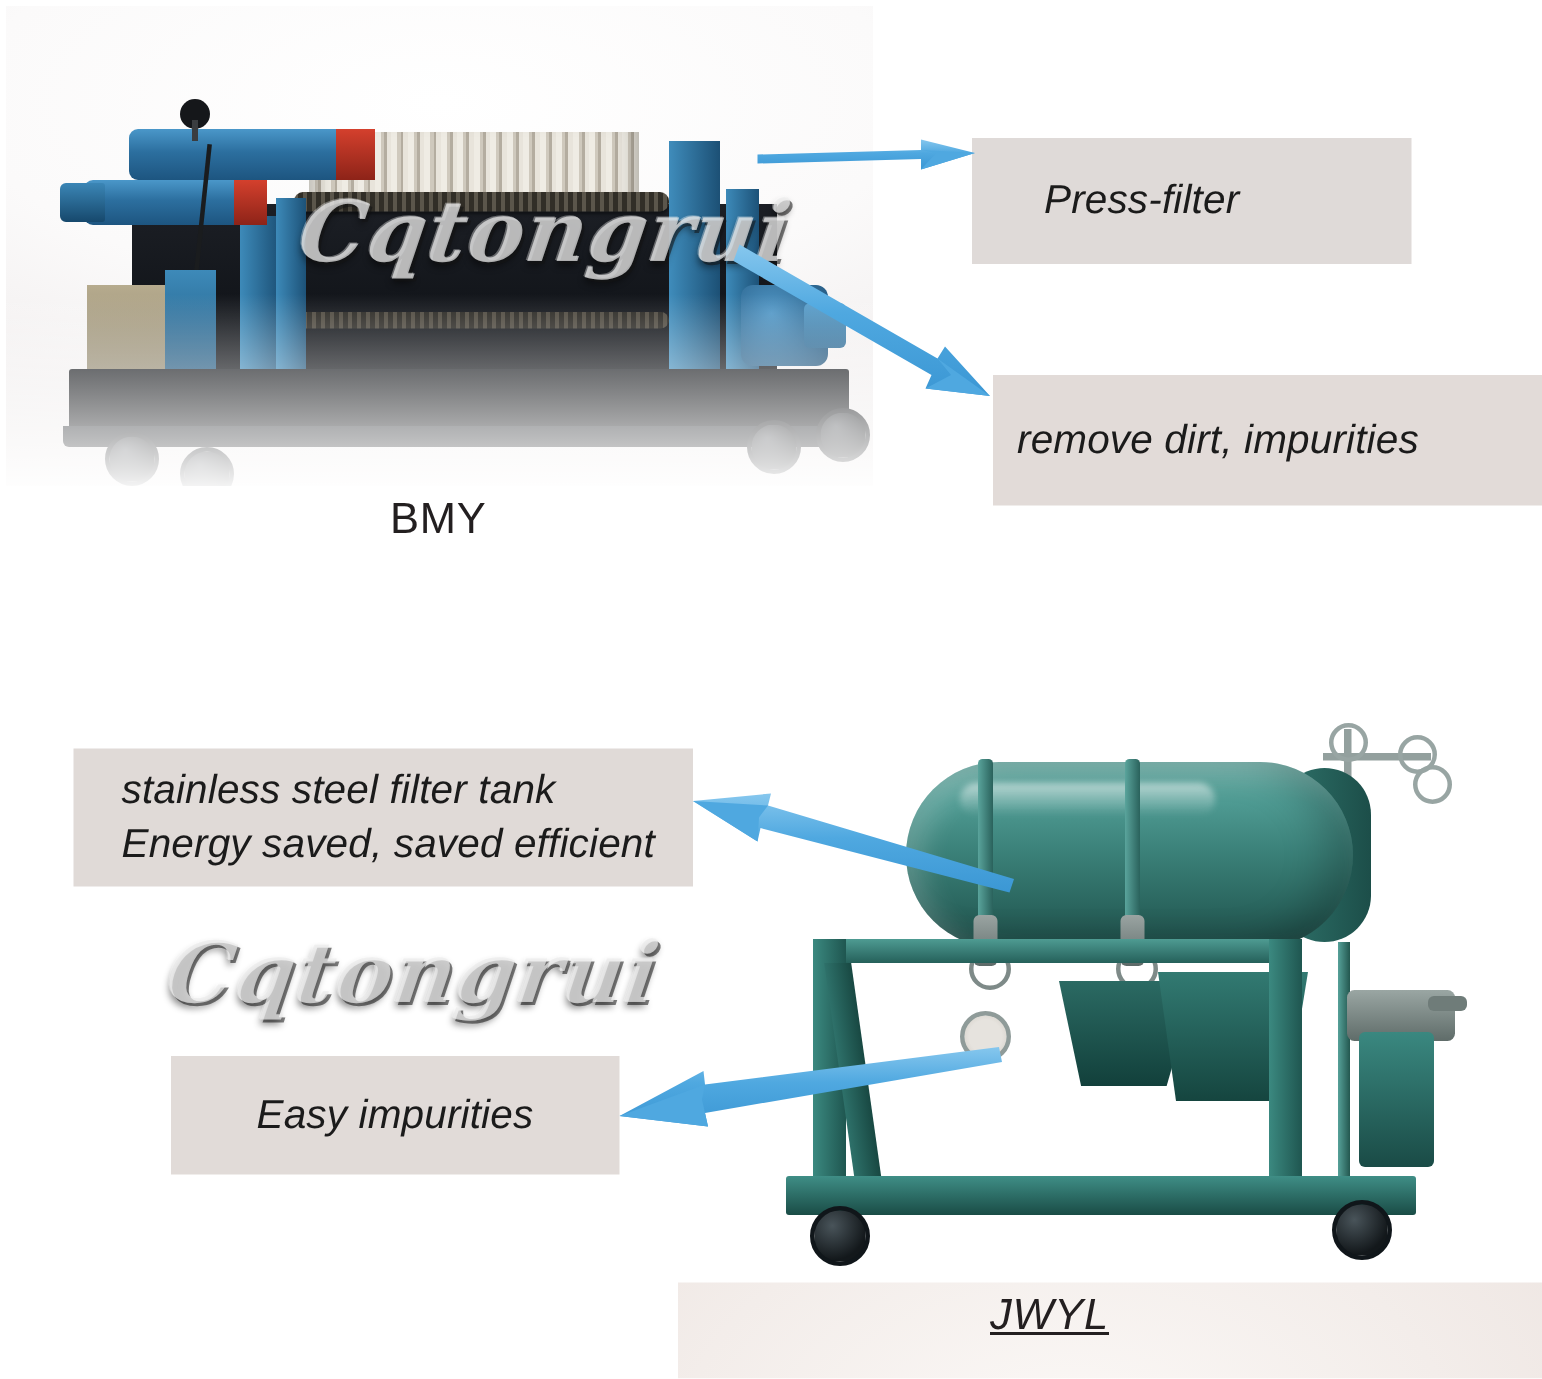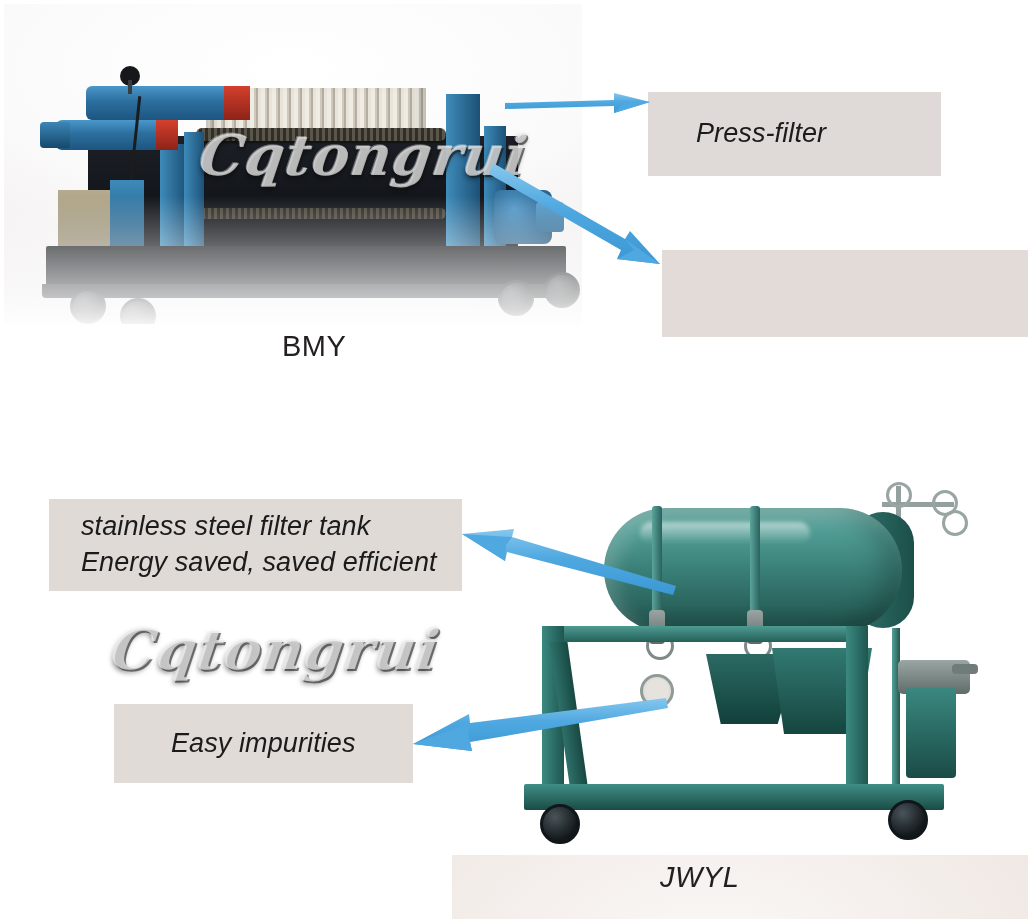--- a/index.html
+++ b/index.html
@@ -121,21 +121,21 @@
     background: #e1dbd8;
   }
 
   
   .model-caption {
     position: absolute;
     color: #231f20;
     font-size: 29px;
     letter-spacing: .5px;
   }
-  #caption-bmy { left: 282px; top: 330px; font-style: normal; }
+  #caption-bmy { left: 260px; top: 330px; font-style: normal; }
   #caption-jwyl { left: 660px; top: 861px; font-style: italic; }
 
   
   #arrow-layer {
     position: absolute;
     left: 0; top: 0;
     width: 1028px; height: 919px;
     pointer-events: none;
   }
 
@@ -419,20 +419,21 @@
       </div>
 
       <div class="watermark" id="wm-top">Cqtongrui</div>
     </div>
 
     <div class="callout" id="callout-press-filter">
       <span class="line">Press-filter</span>
     </div>
 
     <div class="callout" id="callout-remove-dirt">
+      <span class="line">remove dirt, impurities</span>
     </div>
 
     <div class="model-caption" id="caption-bmy">BMY</div>
   </div>
 
   <div class="panel" id="panel-bottom">
 
     <div class="photo" id="photo-bottom"></div>
 
     <div class="mach" id="jwyl" style="top:78px;">
@@ -481,21 +482,21 @@
 
     <div class="callout" id="callout-stainless" style="top:99px;">
       <span class="line">stainless steel filter tank</span>
       <span class="line">Energy saved, saved efficient</span>
     </div>
 
     <div class="callout" id="callout-easy-op" style="top:304px;">
       <span class="line">Easy impurities</span>
     </div>
 
-    <div class="model-caption" id="caption-jwyl" style="top:461px;">JWYL</div>
+    <div class="model-caption" id="caption-jwyl" style="top:461px;text-decoration:underline;">JWYL</div>
   </div>
 
   <svg id="arrow-layer" viewBox="0 0 1028 919">
     <defs>
       <linearGradient id="agrad" x1="0" y1="0" x2="0" y2="1">
         <stop offset="0%" stop-color="#86C7EE"></stop>
         <stop offset="45%" stop-color="#4FA8E0"></stop>
         <stop offset="100%" stop-color="#3B97D4"></stop>
       </linearGradient>
     </defs>

